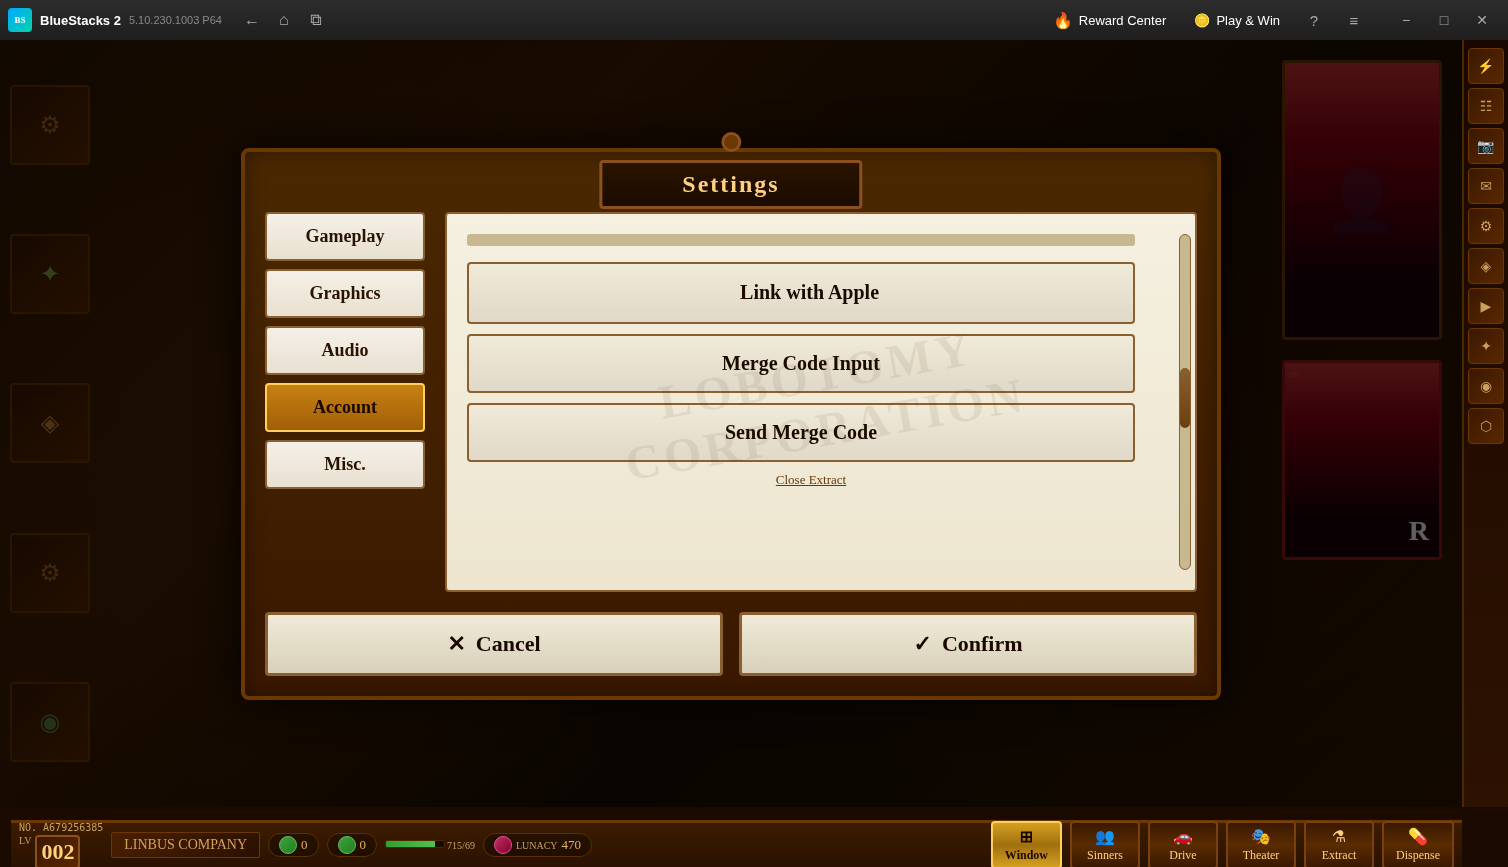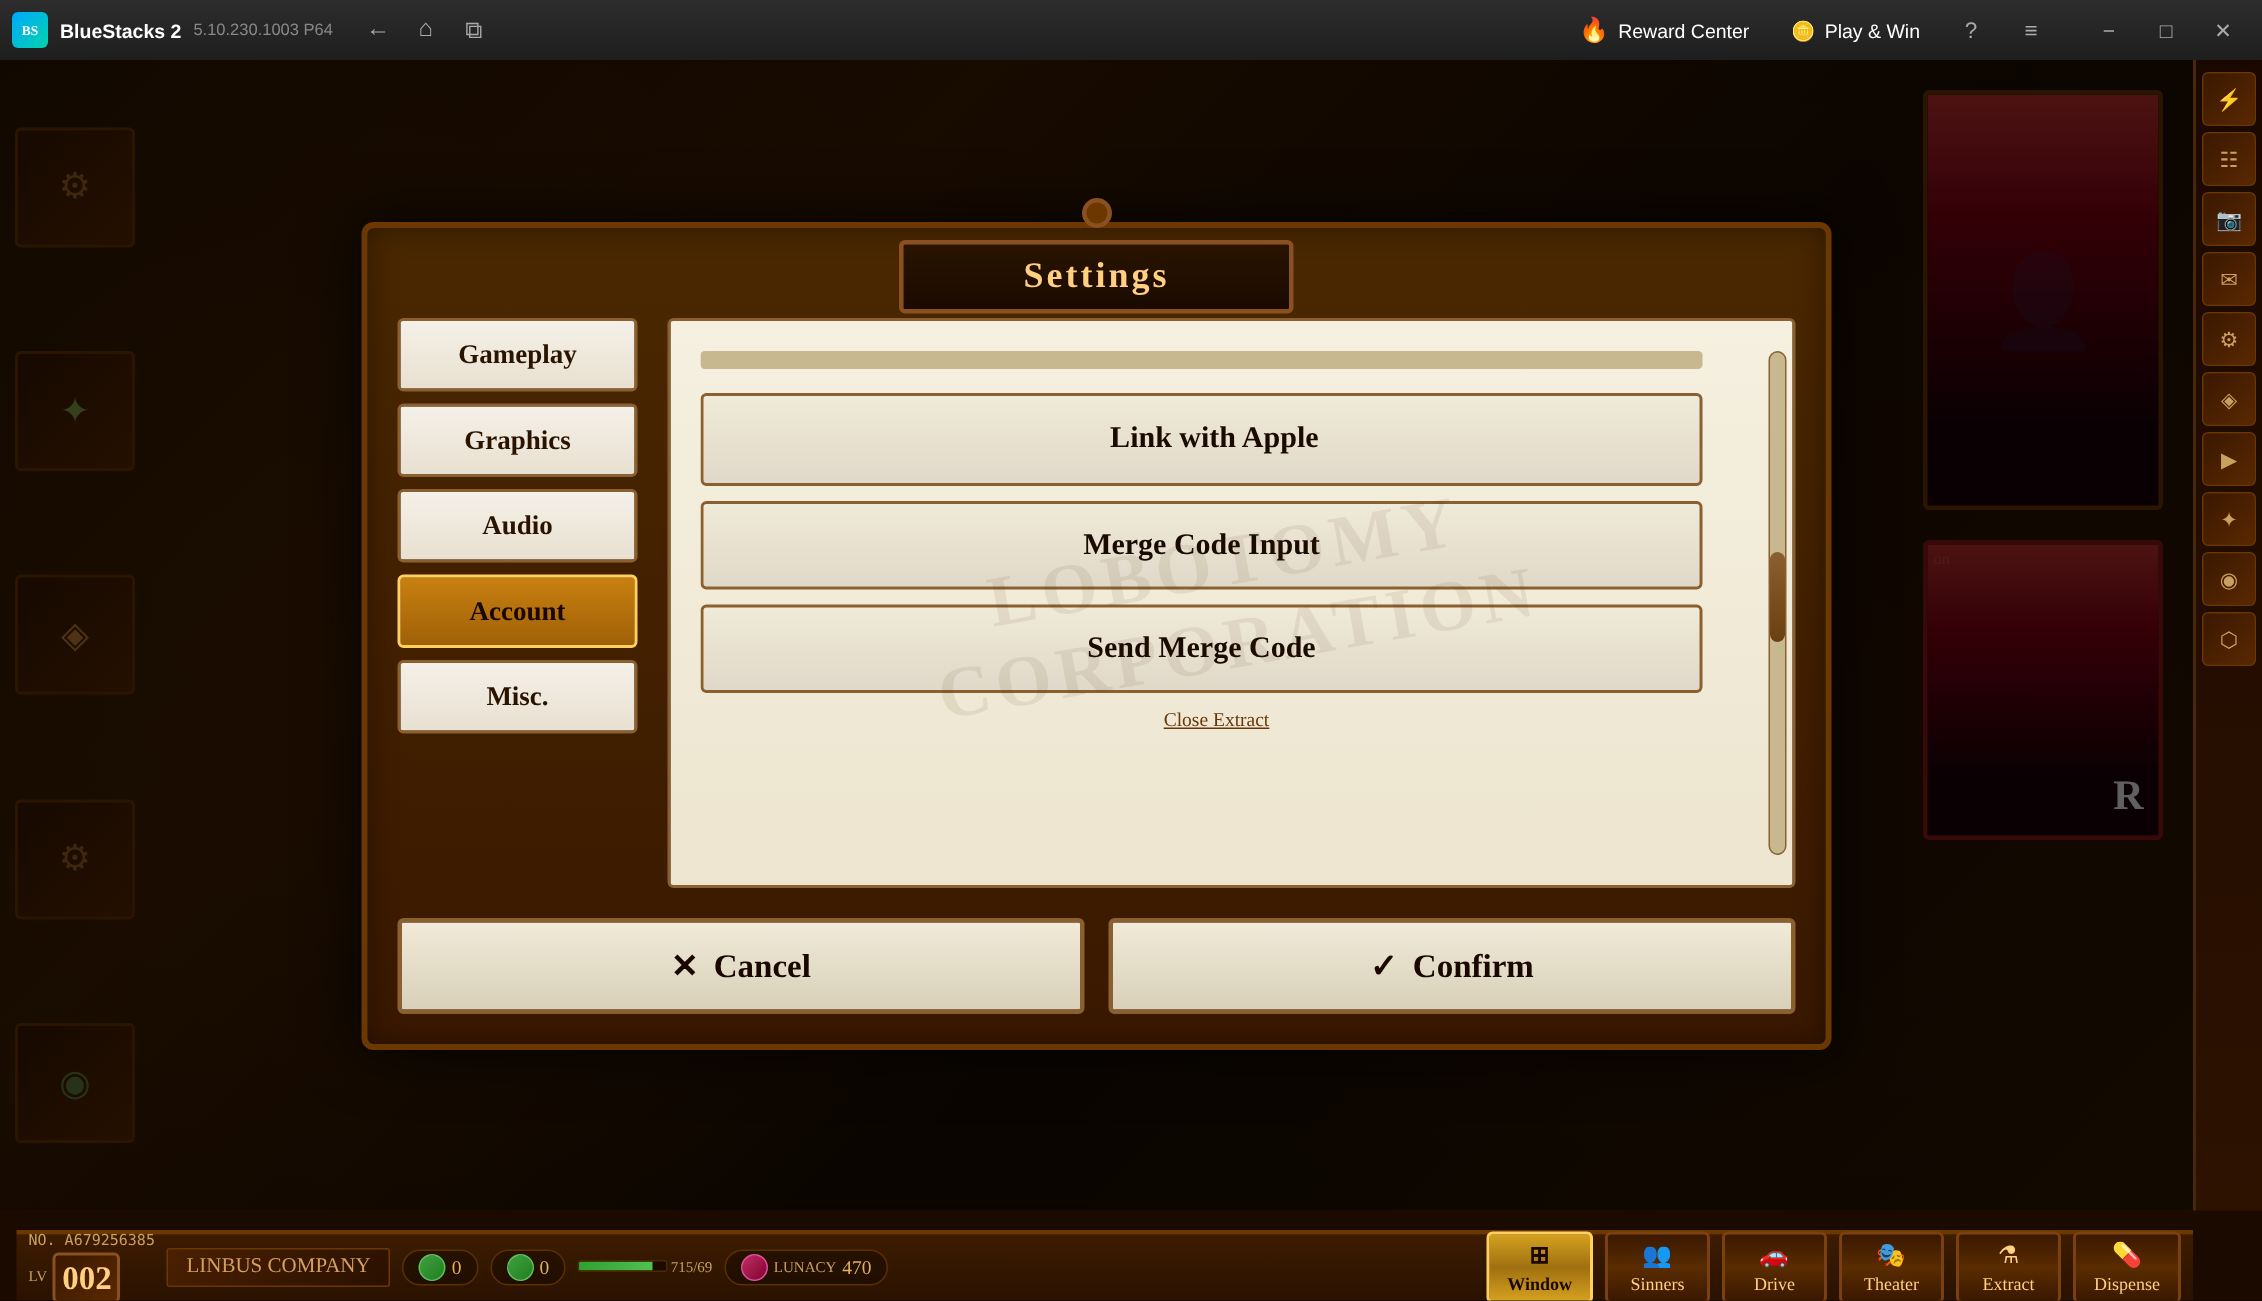--- a/index.html
+++ b/index.html
@@ -747,21 +747,21 @@
   <button class="sidebar-icon-btn">▶</button>
   <button class="sidebar-icon-btn">✦</button>
   <button class="sidebar-icon-btn">◉</button>
   <button class="sidebar-icon-btn">⬡</button>
 </div>
 
 <div class="bottom-bar">
   <div class="player-info">
     <div style="display:flex;flex-direction:column;gap:2px;">
       <div class="player-id">NO. A679256385</div>
-      <div style="display:flex;align-items:center;gap:4px;">
+      <div style="display:flex;gap:4px;">
         <span style="color:#c8a060;font-size:10px;font-family:serif;">LV</span>
         <div class="player-level">002</div>
       </div>
     </div>
     <div class="player-name">LINBUS COMPANY</div>
     <div class="resource-item">
       <div class="resource-icon"></div>
       <span>0</span>
     </div>
     <div class="resource-item">

